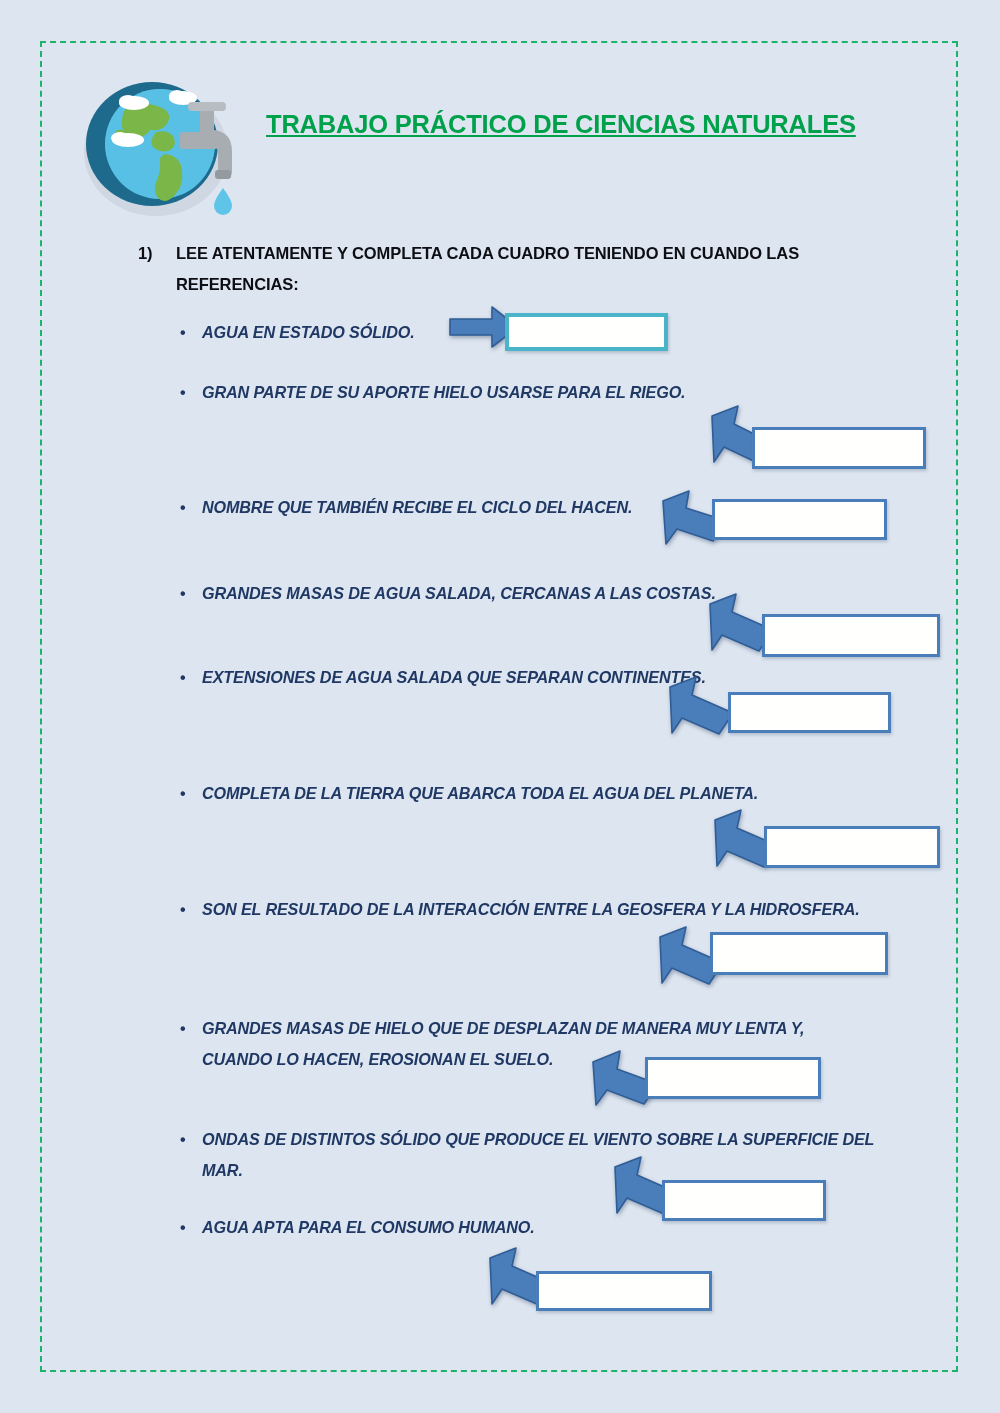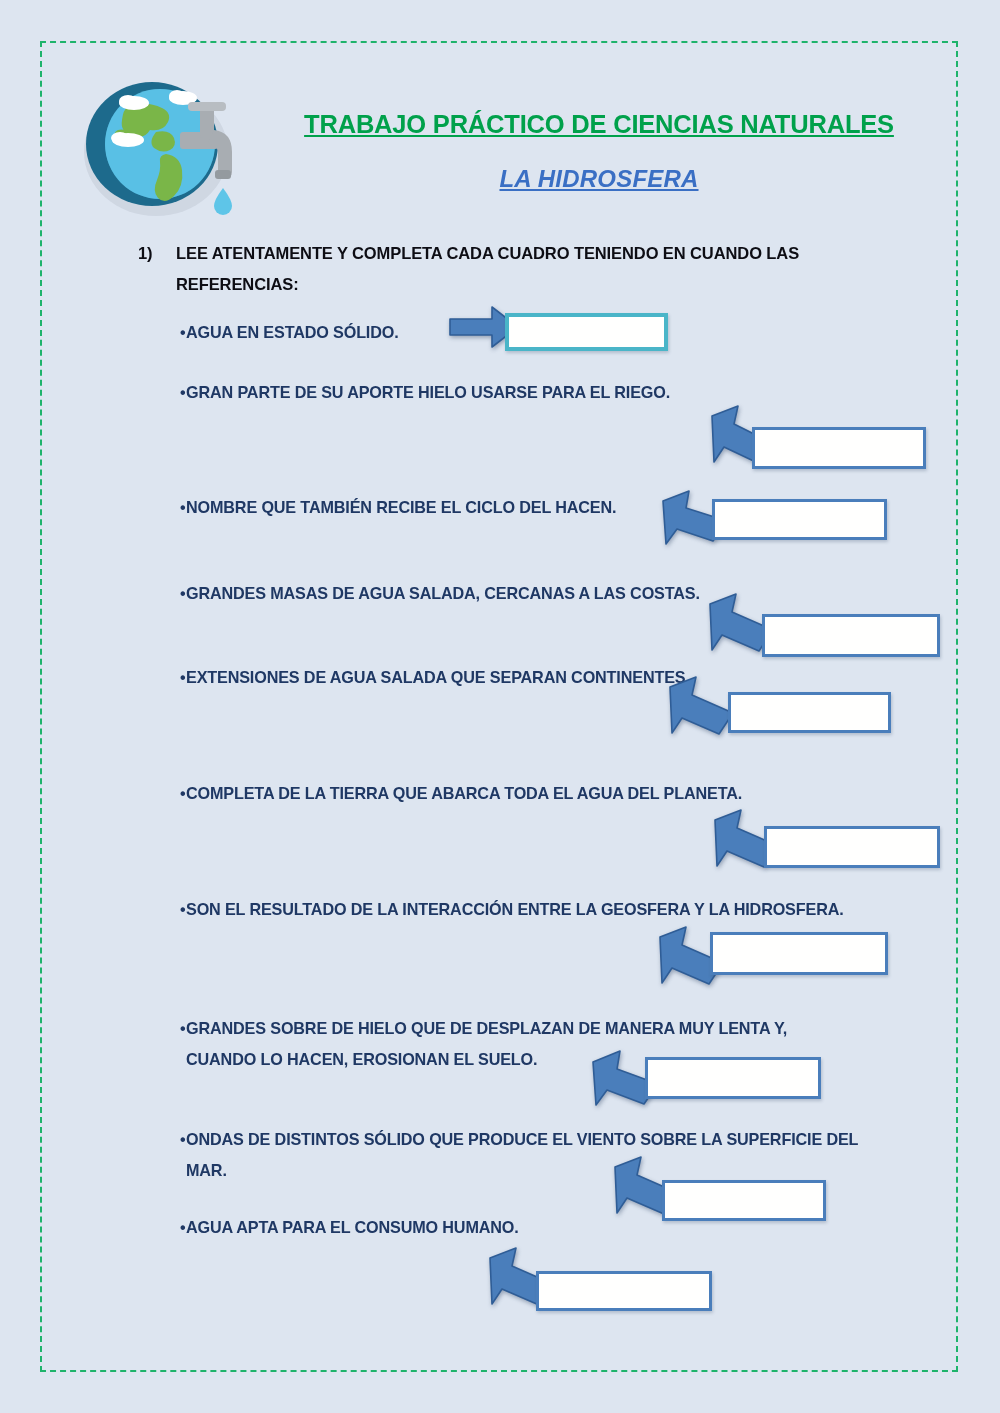--- a/index.html
+++ b/index.html
@@ -40,24 +40,23 @@
   }
   #globe-icon {
     position: absolute;
     left: 0px;
     top: 0px;
     width: 175px;
     height: 150px;
   }
   #title-block {
     position: absolute;
-    left: 184px;
+    left: 196px;
     top: 40px;
     width: 690px;
-    text-align: center;
   }
   .main-title {
     font-size: 25.5px;
     font-weight: bold;
     color: #00a14b;
     text-decoration: underline;
     letter-spacing: -0.2px;
     white-space: nowrap;
   }
   .sub-title {
@@ -103,21 +102,22 @@
   }
   .bullet .dot {
     position: absolute;
     left: 0;
     top: 0;
     font-size: 16px;
     line-height: 31px;
   }
   .bullet .btxt {
     display: block;
-    margin-left: 6px;
+    margin-left: 22px;
+    font-style: italic;
   }
 
   
   .answer-box {
     position: absolute;
     background: #fffffe;
     border: 3px solid #4a7ebb;
     box-sizing: border-box;
     box-shadow: 1px 2px 3px rgba(70,90,120,0.28);
   }
@@ -169,21 +169,20 @@
         <rect x="118" y="32" width="38" height="9" rx="4" fill="#b8bdc2"></rect>
         <path d="M144 60 q18 2 18 22 l0 20 q0 6 -7 6 q-7 0 -7 -6 l0 -18 q0 -10 -10 -11 z" fill="#a8adb2"></path>
         <rect x="145" y="100" width="16" height="9" rx="3" fill="#949a9f"></rect>
 
         <path d="M153 118 q9 12 9 18 a9 9 0 0 1 -18 0 q0 -6 9 -18z" fill="#5ec5e8"></path>
       </svg>
     </div>
 
     <div id="title-block">
       <div class="main-title">TRABAJO PRÁCTICO DE CIENCIAS NATURALES</div>
-      <div class="sub-title">LA HIDROSFERA</div>
     </div>
   </div>
 
   <div id="instruction">
     <span class="num">1)</span>
     <span class="txt">LEE ATENTAMENTE Y COMPLETA CADA CUADRO TENIENDO EN CUANDO LAS REFERENCIAS:</span>
   </div>
 
   <div class="bullet" style="left:180px; top:317px; width:300px;">
     <span class="dot">•</span>
@@ -257,21 +256,21 @@
   </div>
   <div class="arrow" style="left:650px; top:925px;">
     <svg width="82" height="72" viewBox="0 0 82 72">
       <path d="M10 12 L36 2 L32 20 L73 38 L59 59 L22 43 L12 58 Z" fill="#4a7ebb" stroke="#2f5d96" stroke-width="1.6" stroke-linejoin="round"></path>
     </svg>
   </div>
   <div class="answer-box" style="left:710px; top:932px; width:178px; height:43px;"></div>
 
   <div class="bullet" style="left:180px; top:1013px; width:680px;">
     <span class="dot">•</span>
-    <span class="btxt">GRANDES SOBRE DE HIELO QUE DE DESPLAZAN DE MANERA MUY LENTA Y, CUANDO LO HACEN, EROSIONAN EL SUELO.</span>
+    <span class="btxt">GRANDES MASAS DE HIELO QUE DE DESPLAZAN DE MANERA MUY LENTA Y, CUANDO LO HACEN, EROSIONAN EL SUELO.</span>
   </div>
   <div class="arrow" style="left:585px; top:1048px;">
     <svg width="82" height="68" viewBox="0 0 82 68">
       <path d="M8 14 L35 3 L32 21 L73 36 L59 56 L22 42 L11 57 Z" fill="#4a7ebb" stroke="#2f5d96" stroke-width="1.6" stroke-linejoin="round"></path>
     </svg>
   </div>
   <div class="answer-box" style="left:645px; top:1057px; width:176px; height:42px;"></div>
 
   <div class="bullet" style="left:180px; top:1124px; width:700px;">
     <span class="dot">•</span>

